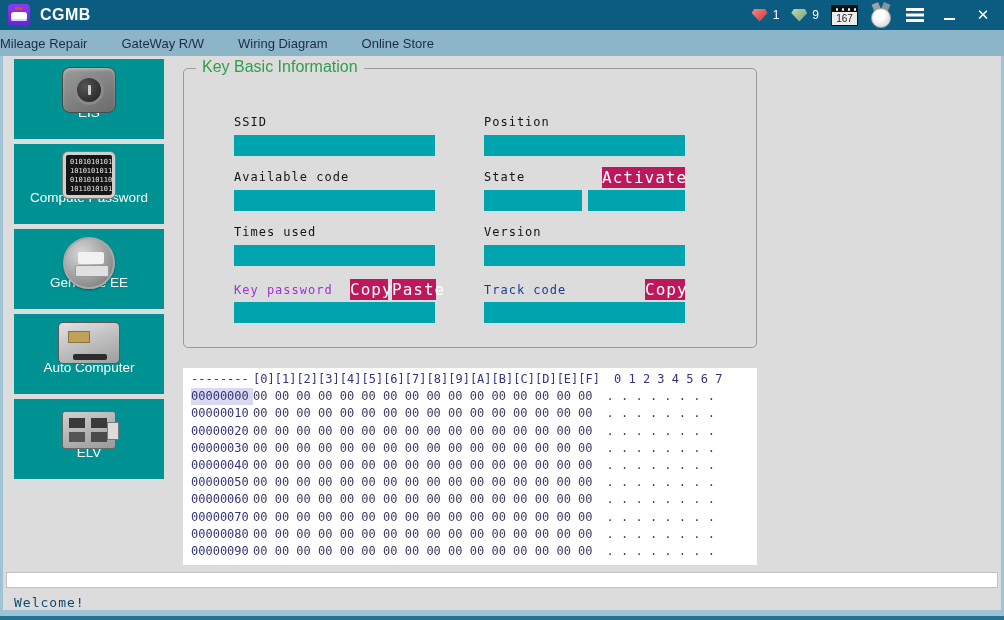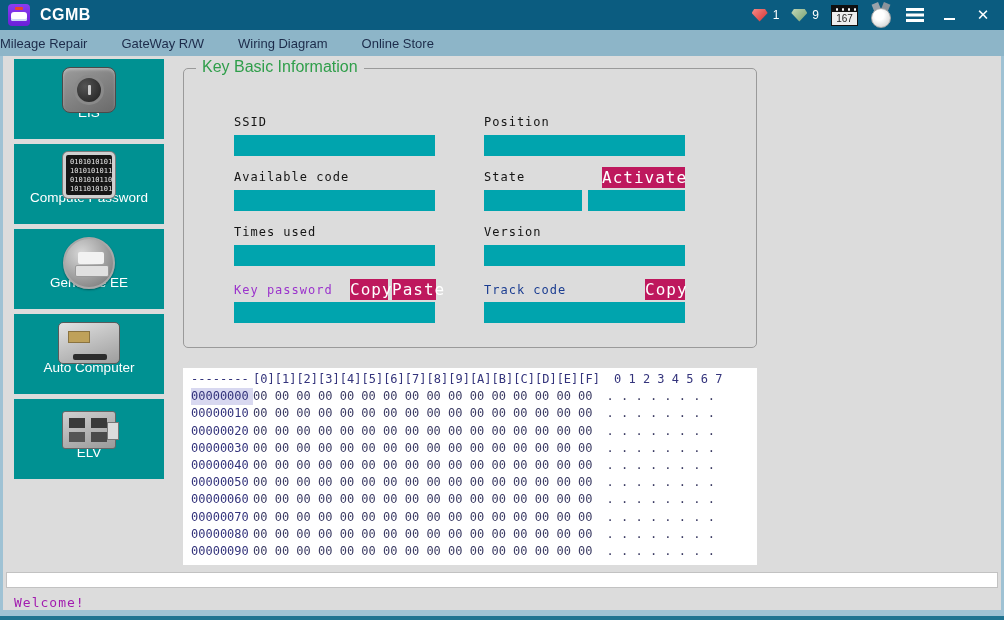--- a/index.html
+++ b/index.html
@@ -137,21 +137,21 @@
            font-family:"Liberation Sans",sans-serif; cursor:pointer; text-shadow:0 1px 1px rgba(0,0,0,.25); }
   .action-btn.green { background:linear-gradient(180deg,#5cdcab 0%,#17b07e 45%,#0d9c6f 100%);
            border:1px solid #0c8f66; box-shadow:inset 0 1px 0 rgba(255,255,255,.55); }
   .action-btn.gray  { background:linear-gradient(180deg,#c2c2c2 0%,#8e8e8e 50%,#7b7b7b 100%);
            border:1px solid #6f6f6f; box-shadow:inset 0 1px 0 rgba(255,255,255,.55); }
 
   
   .status-bar { position:absolute; left:6px; top:572px; width:992px; height:16px; background:#fff;
            border:1px solid #c2c2c2; }
   .status-msg { position:absolute; left:14px; top:595px; font-family:"DejaVu Sans Mono",monospace;
-           font-size:13px; letter-spacing:1px; color:#a21caf; }
+           font-size:13px; letter-spacing:1px; color:#0c4a6e; }
 </style>
 </head>
 <body>
 
 <div class="window">
 
   <div class="titlebar">
     <div class="app-icon"></div>
     <div class="tb-title">CGMB</div>
     <div class="tb-right">

